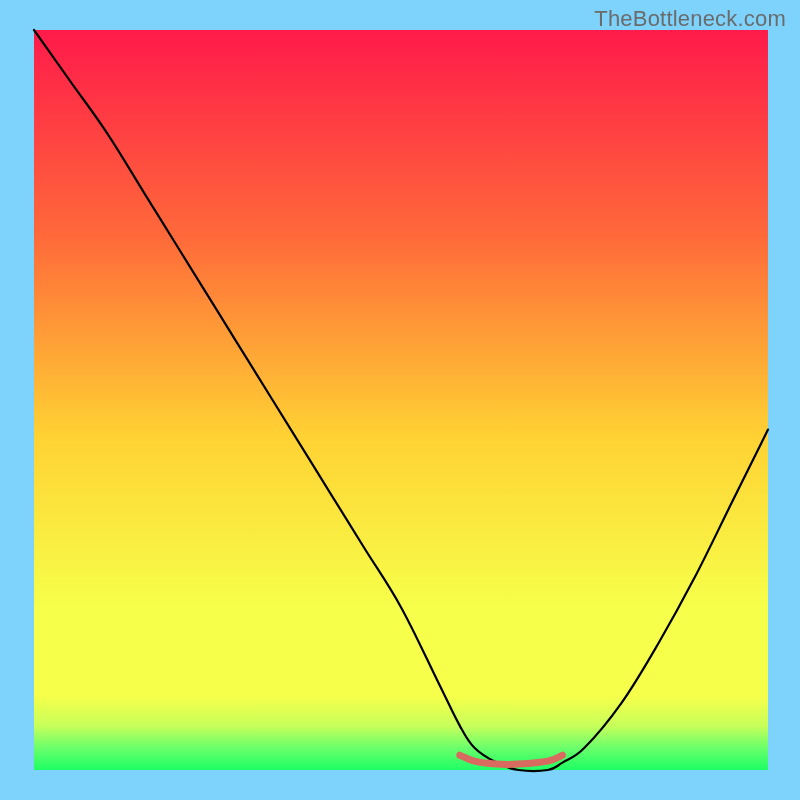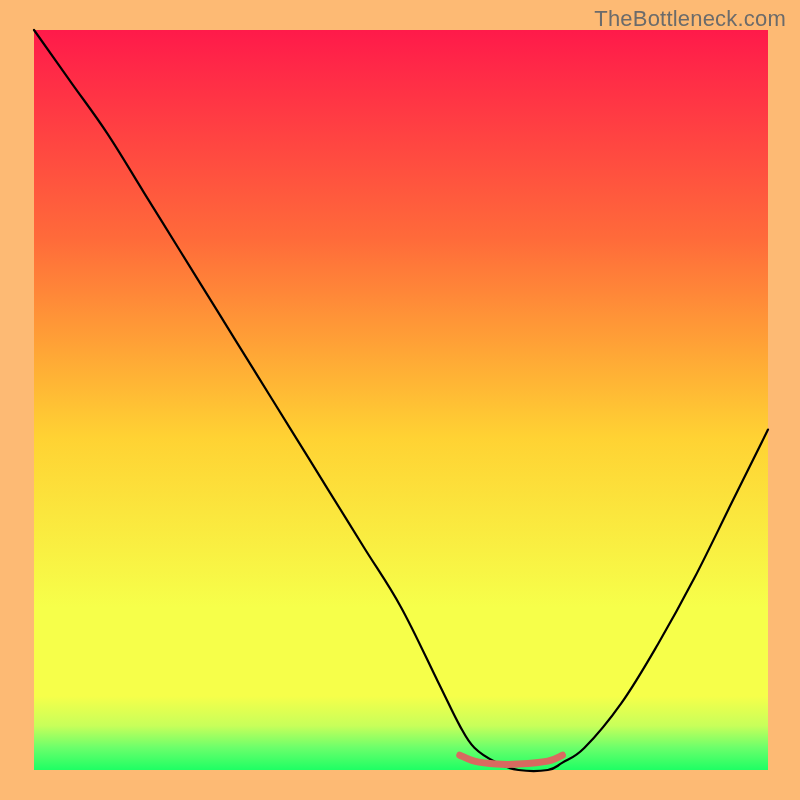--- a/index.html
+++ b/index.html
@@ -8,21 +8,21 @@
     width: 800px;
     height: 800px;
     overflow: hidden;
     background: #000;
     font-family: Arial, Helvetica, sans-serif;
   }
   .frame {
     position: relative;
     width: 800px;
     height: 800px;
-    background: #fdba74;
+    background: #7dd3fc;
   }
   .watermark {
     position: absolute;
     top: 6px;
     right: 14px;
     color: #6b6b6b;
     font-size: 22px;
     font-weight: 500;
     letter-spacing: 0.2px;
     z-index: 5;

